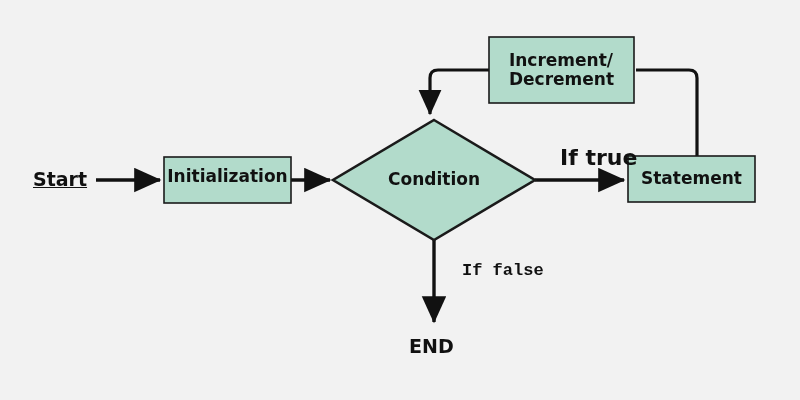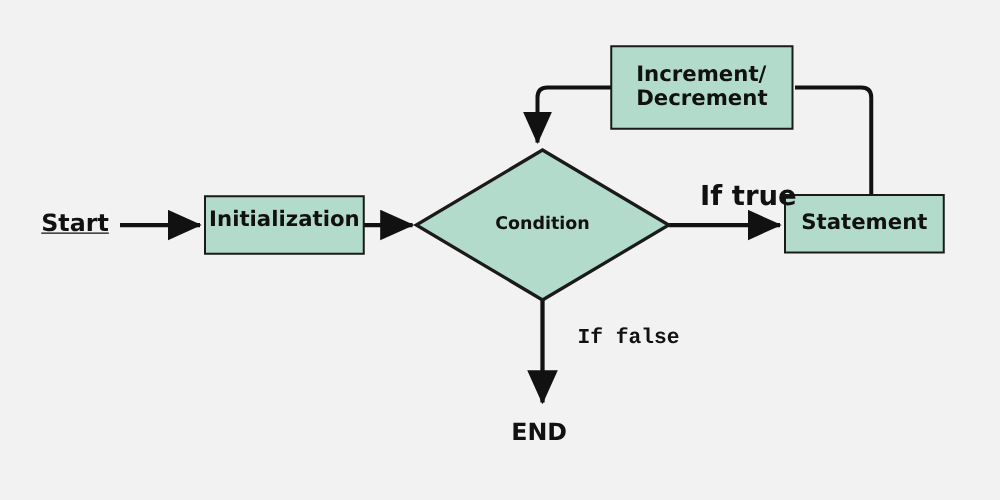--- a/index.html
+++ b/index.html
@@ -40,21 +40,21 @@
   .free-label {
     position: absolute;
     font-weight: 700;
     color: #111111;
     white-space: nowrap;
   }
   
   .box-init   { left: 164px; top: 157px; width: 127px; height: 40px; font-size: 17px; }
   .box-incdec { left: 489px; top: 37px;  width: 145px; height: 66px; font-size: 17px; }
   .box-stmt   { left: 628px; top: 156px; width: 127px; height: 46px; font-size: 17px; }
-  .diamond-text { left: 344px; top: 150px; width: 180px; height: 60px; font-size: 14px; }
+  .diamond-text { left: 344px; top: 150px; width: 180px; height: 60px; font-size: 17px; }
   .label-start   { left: 33px;  top: 168px; font-size: 19px; text-decoration: underline; }
   .label-iftrue  { left: 560px; top: 145px; font-size: 22px; }
   .label-iffalse { left: 462px; top: 261px; font-size: 17px; font-family: Liberation Mono, monospace; }
   .label-end     { left: 409px; top: 335px; font-size: 19px; }
 </style>
 </head>
 <body>
 
 <div id="flowchart-root">
 

